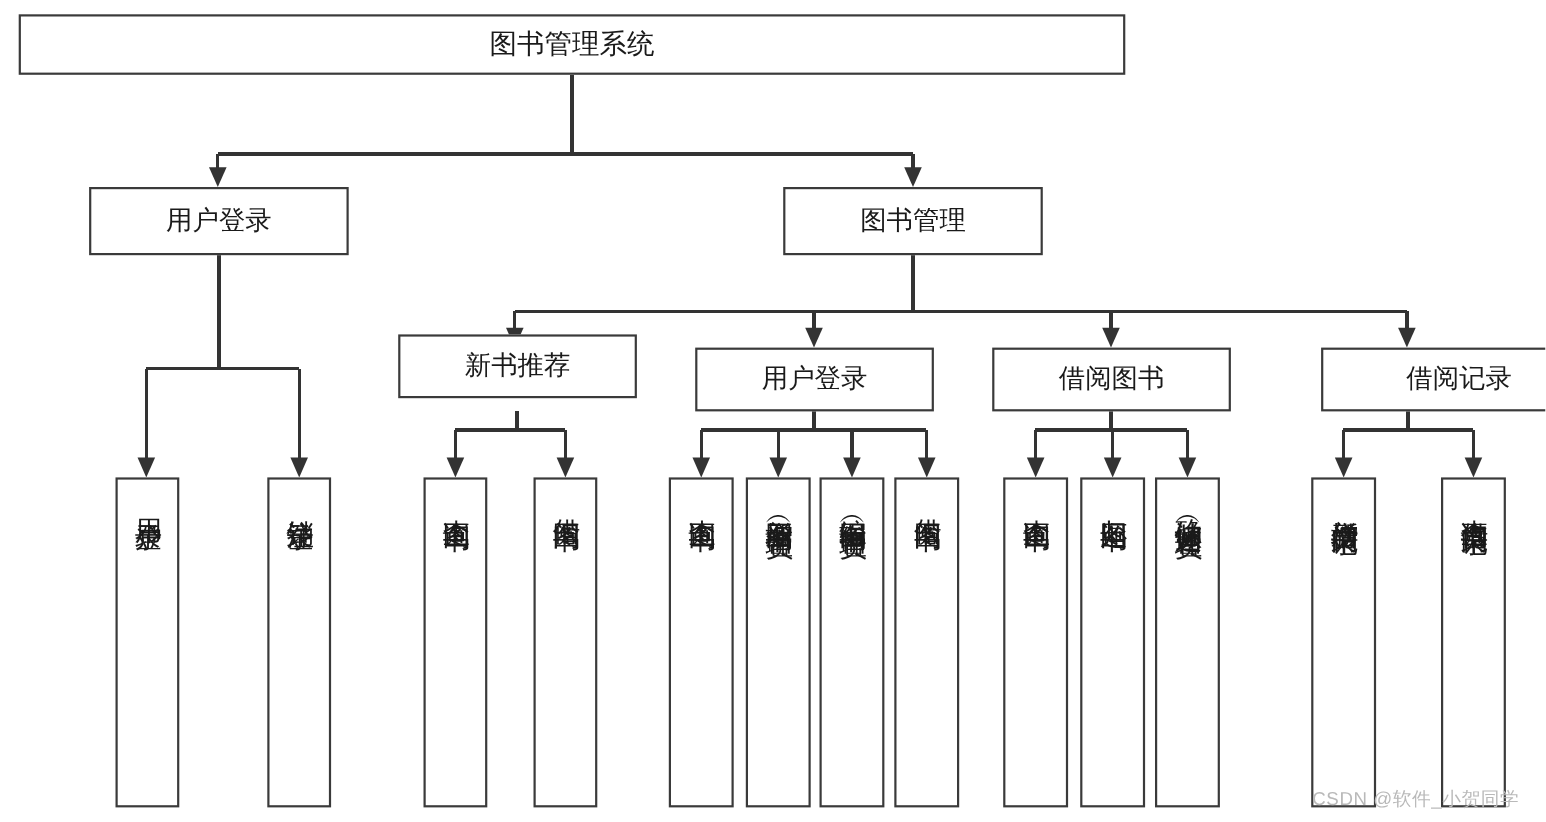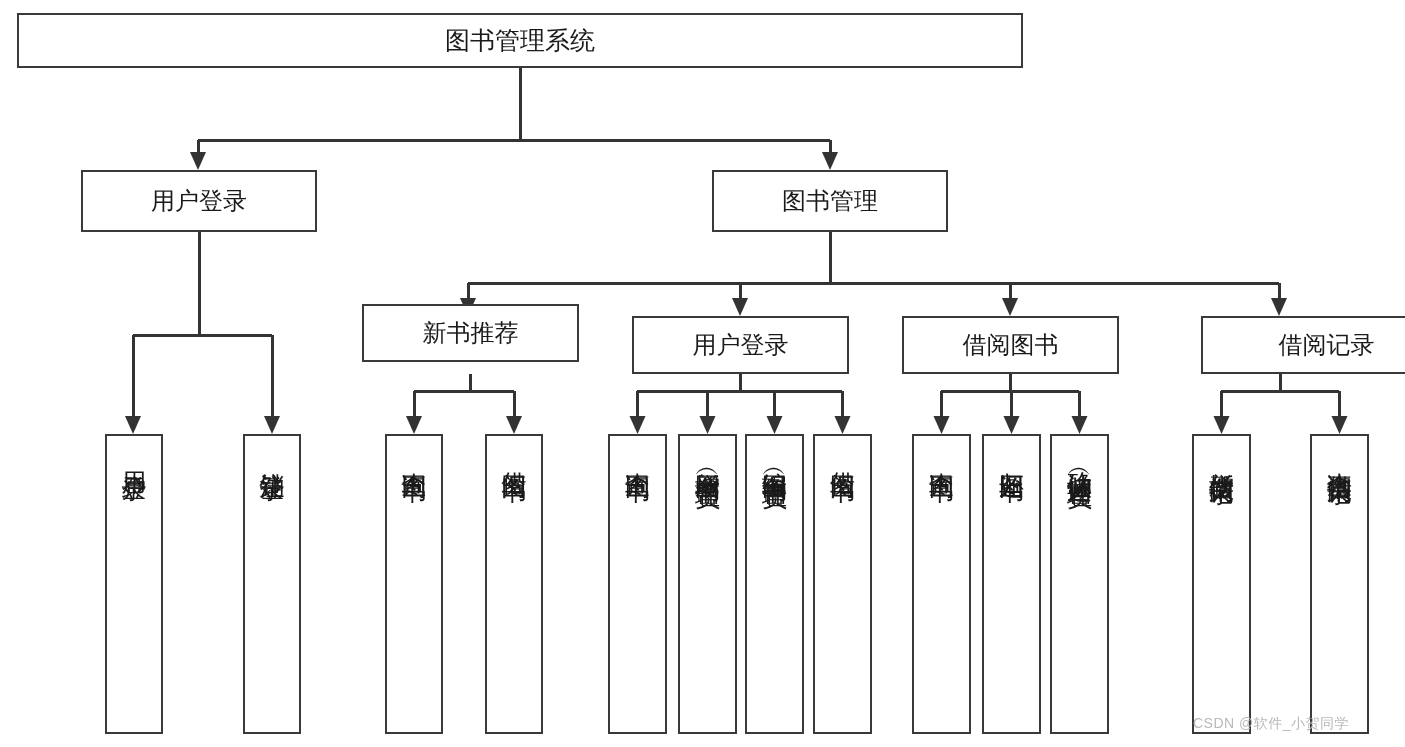--- a/index.html
+++ b/index.html
@@ -51,21 +51,21 @@
   }
   .node.leaf .node-label {
     writing-mode: vertical-rl;
     text-orientation: upright;
     letter-spacing: 2px;
     line-height: 1;
     text-align: left;
   }
   .watermark {
     position: absolute;
-    font-size: 14px;
+    font-size: 17px;
     color: #b9b9b9;
     white-space: nowrap;
     letter-spacing: 0.5px;
   }
 </style>
 </head>
 <body>
 
 <div id="canvas">
   <svg id="wires" viewBox="0 0 1405 747" xmlns="http://www.w3.org/2000/svg">

